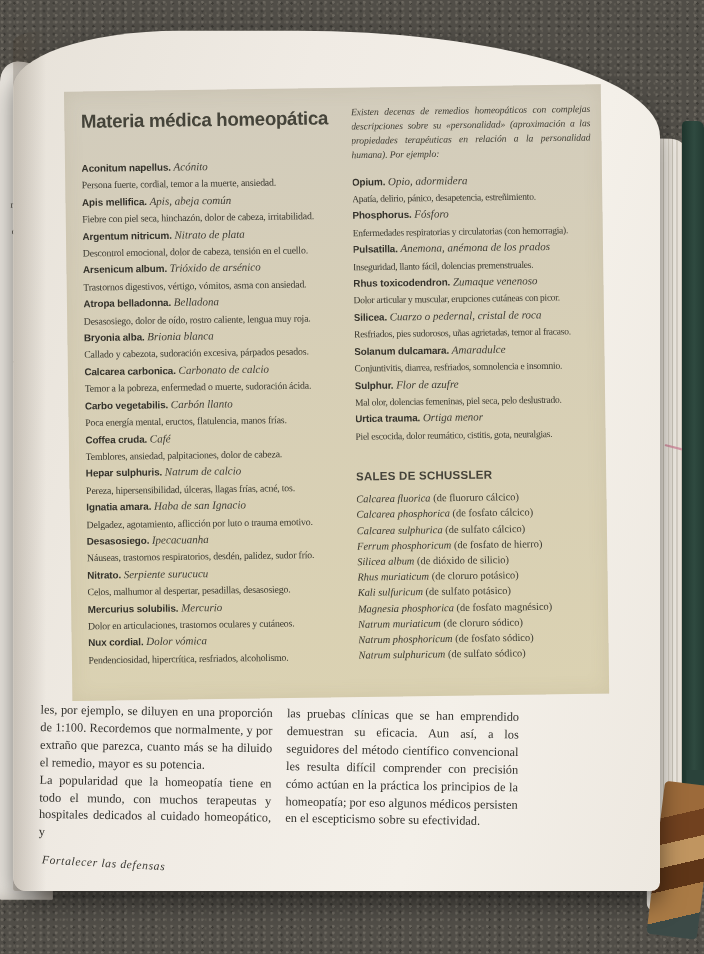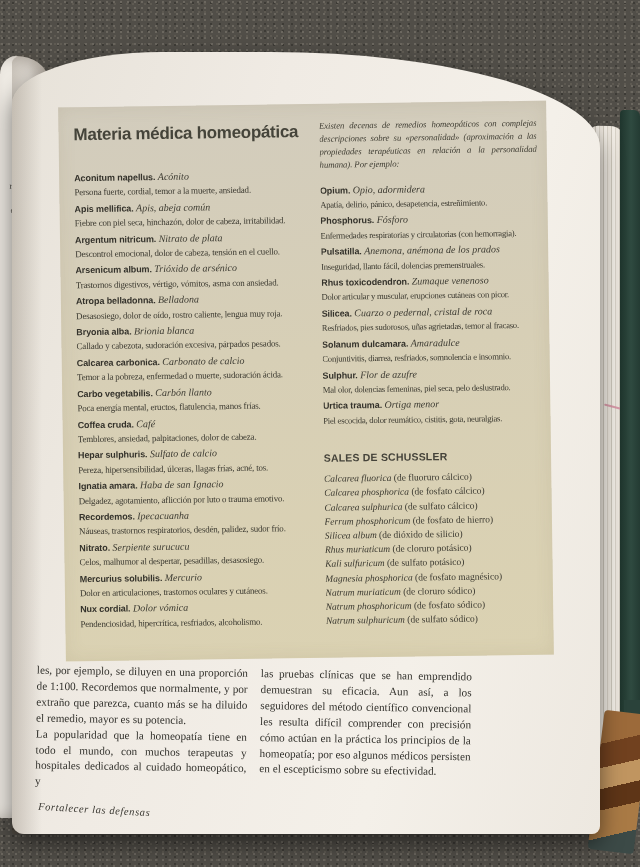--- a/index.html
+++ b/index.html
@@ -52,21 +52,21 @@
     border-radius:34px 70px 2px 2px / 40px 52px 2px 2px;
     box-shadow:inset -10px 0 14px rgba(60,48,35,.30);
   }
   .fragments{
     position:absolute;top:96px;right:9px;width:36px;
     font-size:8.5px;color:#4a473f;text-align:right;line-height:23.4px;
     transform:rotate(.6deg);
   }
   
   .page{
-    position:absolute;left:12px;top:52px;width:588px;height:782px;z-index:5;
+    position:absolute;left:12px;top:28px;width:588px;height:782px;z-index:5;
     background:linear-gradient(105deg,#e7e2d9,#f0ebe4 35%,#f4f0e9 70%,#ede8e0);
     border-radius:150px 330px 8px 12px / 52px 96px 8px 12px;
     box-shadow:0 10px 22px rgba(0,0,0,.5);
   }
   .gutter-shadow{
     position:absolute;left:0;top:0;bottom:0;width:30px;
     background:linear-gradient(90deg,rgba(70,56,40,.22),rgba(0,0,0,0));
     border-radius:150px 0 0 12px / 52px 0 0 12px;
   }
   .pagenum{
@@ -197,29 +197,29 @@
           </div>
           <div class="entry">
             <div class="line1"><span class="hw">Carbo vegetabilis. </span><span class="cn">Carbón llanto</span></div>
             <div class="desc">Poca energía mental, eructos, flatulencia, manos frías.</div>
           </div>
           <div class="entry">
             <div class="line1"><span class="hw">Coffea cruda. </span><span class="cn">Café</span></div>
             <div class="desc">Temblores, ansiedad, palpitaciones, dolor de cabeza.</div>
           </div>
           <div class="entry">
-            <div class="line1"><span class="hw">Hepar sulphuris. </span><span class="cn">Sulfato de calcio</span></div>
+            <div class="line1"><span class="hw">Hepar sulphuris. </span><span class="cn">Natrum de calcio</span></div>
             <div class="desc">Pereza, hipersensibilidad, úlceras, llagas frías, acné, tos.</div>
           </div>
           <div class="entry">
             <div class="line1"><span class="hw">Ignatia amara. </span><span class="cn">Haba de san Ignacio</span></div>
             <div class="desc">Delgadez, agotamiento, aflicción por luto o trauma emotivo.</div>
           </div>
           <div class="entry">
-            <div class="line1"><span class="hw">Recordemos. </span><span class="cn">Ipecacuanha</span></div>
+            <div class="line1"><span class="hw">Desasosiego. </span><span class="cn">Ipecacuanha</span></div>
             <div class="desc">Náuseas, trastornos respiratorios, desdén, palidez, sudor frío.</div>
           </div>
           <div class="entry">
             <div class="line1"><span class="hw">Nitrato. </span><span class="cn">Serpiente surucucu</span></div>
             <div class="desc">Celos, malhumor al despertar, pesadillas, desasosiego.</div>
           </div>
           <div class="entry">
             <div class="line1"><span class="hw">Mercurius solubilis. </span><span class="cn">Mercurio</span></div>
             <div class="desc">Dolor en articulaciones, trastornos oculares y cutáneos.</div>
           </div>

